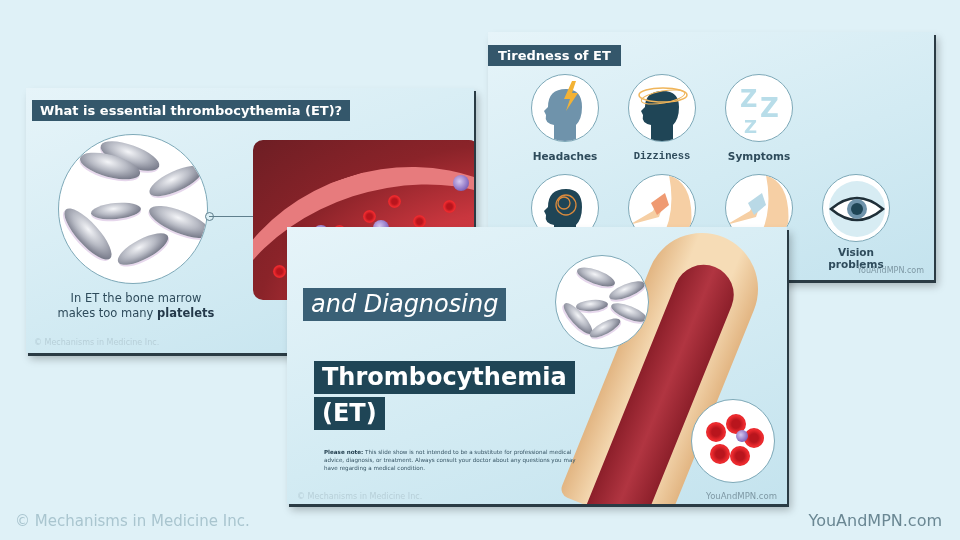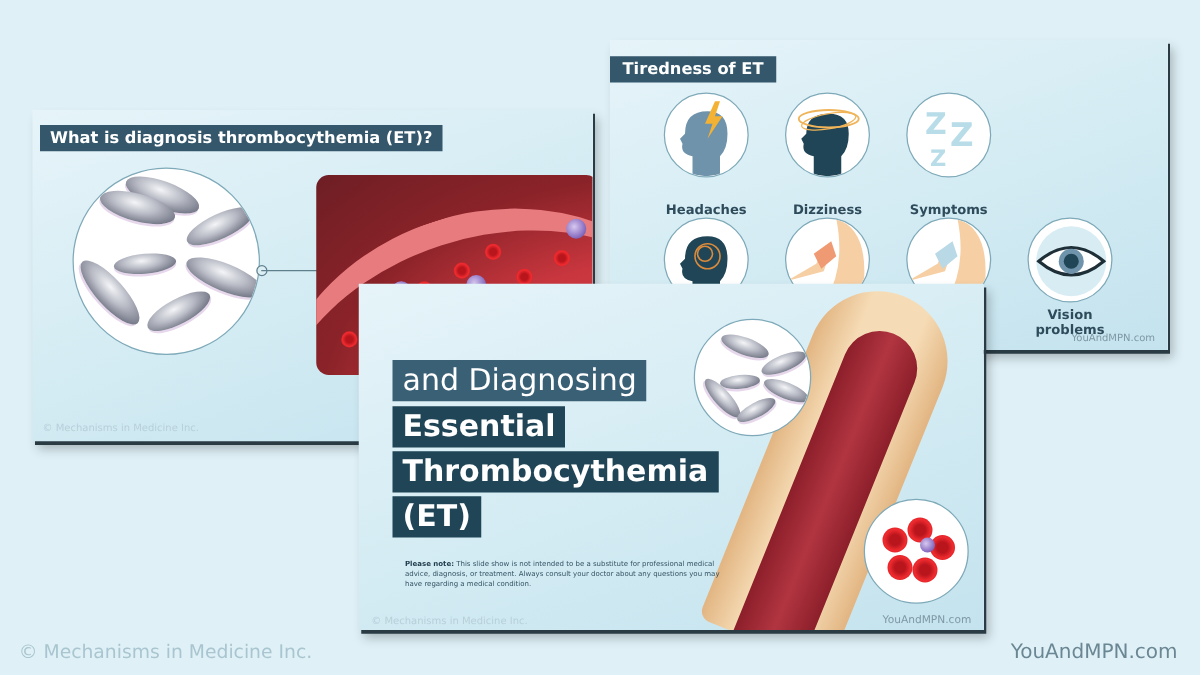--- a/index.html
+++ b/index.html
@@ -58,27 +58,27 @@
     transform: rotate(-18deg);
   }
   .rbc { position:absolute; width: 13px; height: 13px; border-radius: 50%; background: radial-gradient(circle, #b9151d 30%, #ef2b2f 60%, #c4161d 100%); }
   .wbc { position:absolute; width: 16px; height: 16px; border-radius: 50%; background: radial-gradient(circle at 40% 40%, #d7c8ef 0%, #8d73c4 60%, #5a3f8d 100%); }
 
   
   #s2 { left: 488px; top: 32px; width: 446px; height: 248px; }
   #s2 .tag-title { left: 0px; top: 13px; font-size: 13px; padding: 3px 10px; }
   .sym { position:absolute; width: 90px; text-align:center; }
   .sym .circle { position: relative; margin: 0 auto; width: 68px; height: 68px; left:auto; top:auto; }
-  .sym .lbl { font-size: 10.5px; color:#2e4b5b; font-weight: bold; margin-top: 20px; line-height: 12px; }
+  .sym .lbl { font-size: 10.5px; color:#2e4b5b; font-weight: bold; margin-top: 8px; line-height: 12px; }
 
   
   #s3 { left: 287px; top: 227px; width: 500px; height: 277px; }
   .title-block { position:absolute; font-size: 24px; line-height: 33px; color:#fff; padding: 0 8px; white-space:nowrap; }
   .tb1 { left: 27px; top: 28px; background:#3a6076; }
-  .tb2 { left: 27px; top: 61px; background:#3a6076; }
+  .tb2 { left: 16px; top: 61px; background:#3a6076;font-style:italic; }
   .tb3 { left: 27px; top: 98px; background:#1f4556; font-weight:bold; }
   .tb4 { left: 27px; top: 134px; background:#1f4556; font-weight:bold; }
   .tb5 { left: 27px; top: 170px; background:#1f4556; font-weight:bold; }
   .note { position:absolute; left: 37px; top: 222px; width: 260px; font-size: 5.6px; line-height: 7.8px; color:#355363; }
   .note b { color:#1e3a4a; }
   .bone {
     position:absolute; left: 338px; top: 8px; width: 112px; height: 300px;
     background: linear-gradient(90deg, #e2b582 0%, #f6dcb6 30%, #f6dcb6 70%, #e2b582 100%);
     border-radius: 60px 60px 10px 10px;
     transform: rotate(22deg);
@@ -89,21 +89,21 @@
     background: linear-gradient(90deg, #8c1f2a, #b13541 50%, #8c1f2a);
     border-radius: 30px 30px 6px 6px;
     transform: rotate(22deg);
     transform-origin: 50% 0;
   }
 </style>
 </head>
 <body>
 
 <div class="slide" id="s1">
-  <div class="tag-title">What is diagnosis thrombocythemia (ET)?</div>
+  <div class="tag-title">What is essential thrombocythemia (ET)?</div>
   <div class="circle" style="left:32px;top:46px;width:150px;height:150px;">
     <div class="platelet" style="left:40px;top:10px;width:62px;height:22px;transform:rotate(20deg);"></div>
     <div class="platelet" style="left:20px;top:20px;width:62px;height:22px;transform:rotate(15deg);"></div>
     <div class="platelet" style="left:88px;top:36px;width:58px;height:20px;transform:rotate(-25deg);"></div>
     <div class="platelet" style="left:32px;top:68px;width:50px;height:16px;transform:rotate(-5deg);"></div>
     <div class="platelet" style="left:88px;top:76px;width:66px;height:22px;transform:rotate(22deg);"></div>
     <div class="platelet" style="left:-4px;top:88px;width:66px;height:22px;transform:rotate(48deg);"></div>
     <div class="platelet" style="left:56px;top:104px;width:56px;height:20px;transform:rotate(-28deg);"></div>
   </div>
   <div class="connector-dot"></div>
@@ -119,36 +119,40 @@
     <div class="rbc" style="left:100px;top:95px;"></div>
     <div class="rbc" style="left:140px;top:100px;"></div>
     <div class="rbc" style="left:40px;top:105px;"></div>
     <div class="rbc" style="left:20px;top:125px;"></div>
     <div class="rbc" style="left:175px;top:105px;"></div>
     <div class="wbc" style="left:60px;top:85px;"></div>
     <div class="wbc" style="left:120px;top:80px;"></div>
     <div class="wbc" style="left:170px;top:92px;"></div>
     <div class="wbc" style="left:200px;top:35px;"></div>
   </div>
+  <div class="caption">
+    <div>In ET the bone marrow</div>
+    <div><span>makes too many </span><b>platelets</b></div>
+  </div>
   <div class="wm" style="left:8px;top:250px;font-size:8px;">© Mechanisms in Medicine Inc.</div>
 </div>
 
 <div class="slide" id="s2">
   <div class="tag-title">Tiredness of ET</div>
 
   <div class="sym" style="left:32px;top:42px;">
     <div class="circle">
       <svg width="68" height="68" viewBox="0 0 68 68">
           <path d="M22 66 L22 50 Q12 48 14 40 L12 36 L16 32 Q16 14 34 14 Q50 14 50 32 Q50 44 44 50 L44 66Z" fill="#6f93ab"></path>
           <path d="M40 6 L32 24 L38 24 L34 36 L46 18 L40 18 L44 6Z" fill="#f3b234"></path>
         </svg>
     </div>
     <div class="lbl">Headaches</div>
   </div>
-  <div class="sym" style="left:129px;top:42px;">
+  <div class="sym" style="left:129px;top:42px;font-family:Liberation Mono, monospace;">
     <div class="circle">
       <svg width="68" height="68" viewBox="0 0 68 68">
           <path d="M22 66 L22 50 Q12 48 14 40 L12 36 L16 32 Q16 16 34 16 Q50 16 50 32 Q50 44 44 50 L44 66Z" fill="#1f4556"></path>
           <ellipse cx="34" cy="20" rx="24" ry="7" fill="none" stroke="#f0b55a" stroke-width="1.5"></ellipse>
           <ellipse cx="34" cy="22" rx="22" ry="6" fill="none" stroke="#f0b55a" stroke-width="1" transform="rotate(-10 34 22)"></ellipse>
         </svg>
     </div>
     <div class="lbl">Dizziness</div>
   </div>
   <div class="sym" style="left:226px;top:42px;">
@@ -219,21 +223,20 @@
   <div class="circle" style="left:404px;top:172px;width:84px;height:84px;">
     <div class="rbc" style="left:14px;top:22px;width:20px;height:20px;"></div>
     <div class="rbc" style="left:34px;top:14px;width:20px;height:20px;"></div>
     <div class="rbc" style="left:52px;top:28px;width:20px;height:20px;"></div>
     <div class="rbc" style="left:18px;top:44px;width:20px;height:20px;"></div>
     <div class="rbc" style="left:38px;top:46px;width:20px;height:20px;"></div>
     <div class="wbc" style="left:44px;top:30px;width:12px;height:12px;"></div>
   </div>
 
   <div class="title-block tb2">and Diagnosing</div>
-  <div class="title-block tb3">Essential</div>
   <div class="title-block tb5">(ET)</div>
   <div class="title-block tb4">Thrombocythemia</div>
 
   <div class="note"><b>Please note:</b><span> This slide show is not intended to be a substitute for professional medical advice, diagnosis, or treatment. Always consult your doctor about any questions you may have regarding a medical condition.</span></div>
 
   <div class="wm" style="left:10px;top:265px;font-size:8px;">© Mechanisms in Medicine Inc.</div>
   <div class="brand" style="right:10px;top:264px;font-size:8.5px;">YouAndMPN.com</div>
 </div>
 
 <div class="wm" style="left:15px;top:512px;font-size:15px;color:#a9c5cf;">© Mechanisms in Medicine Inc.</div>

